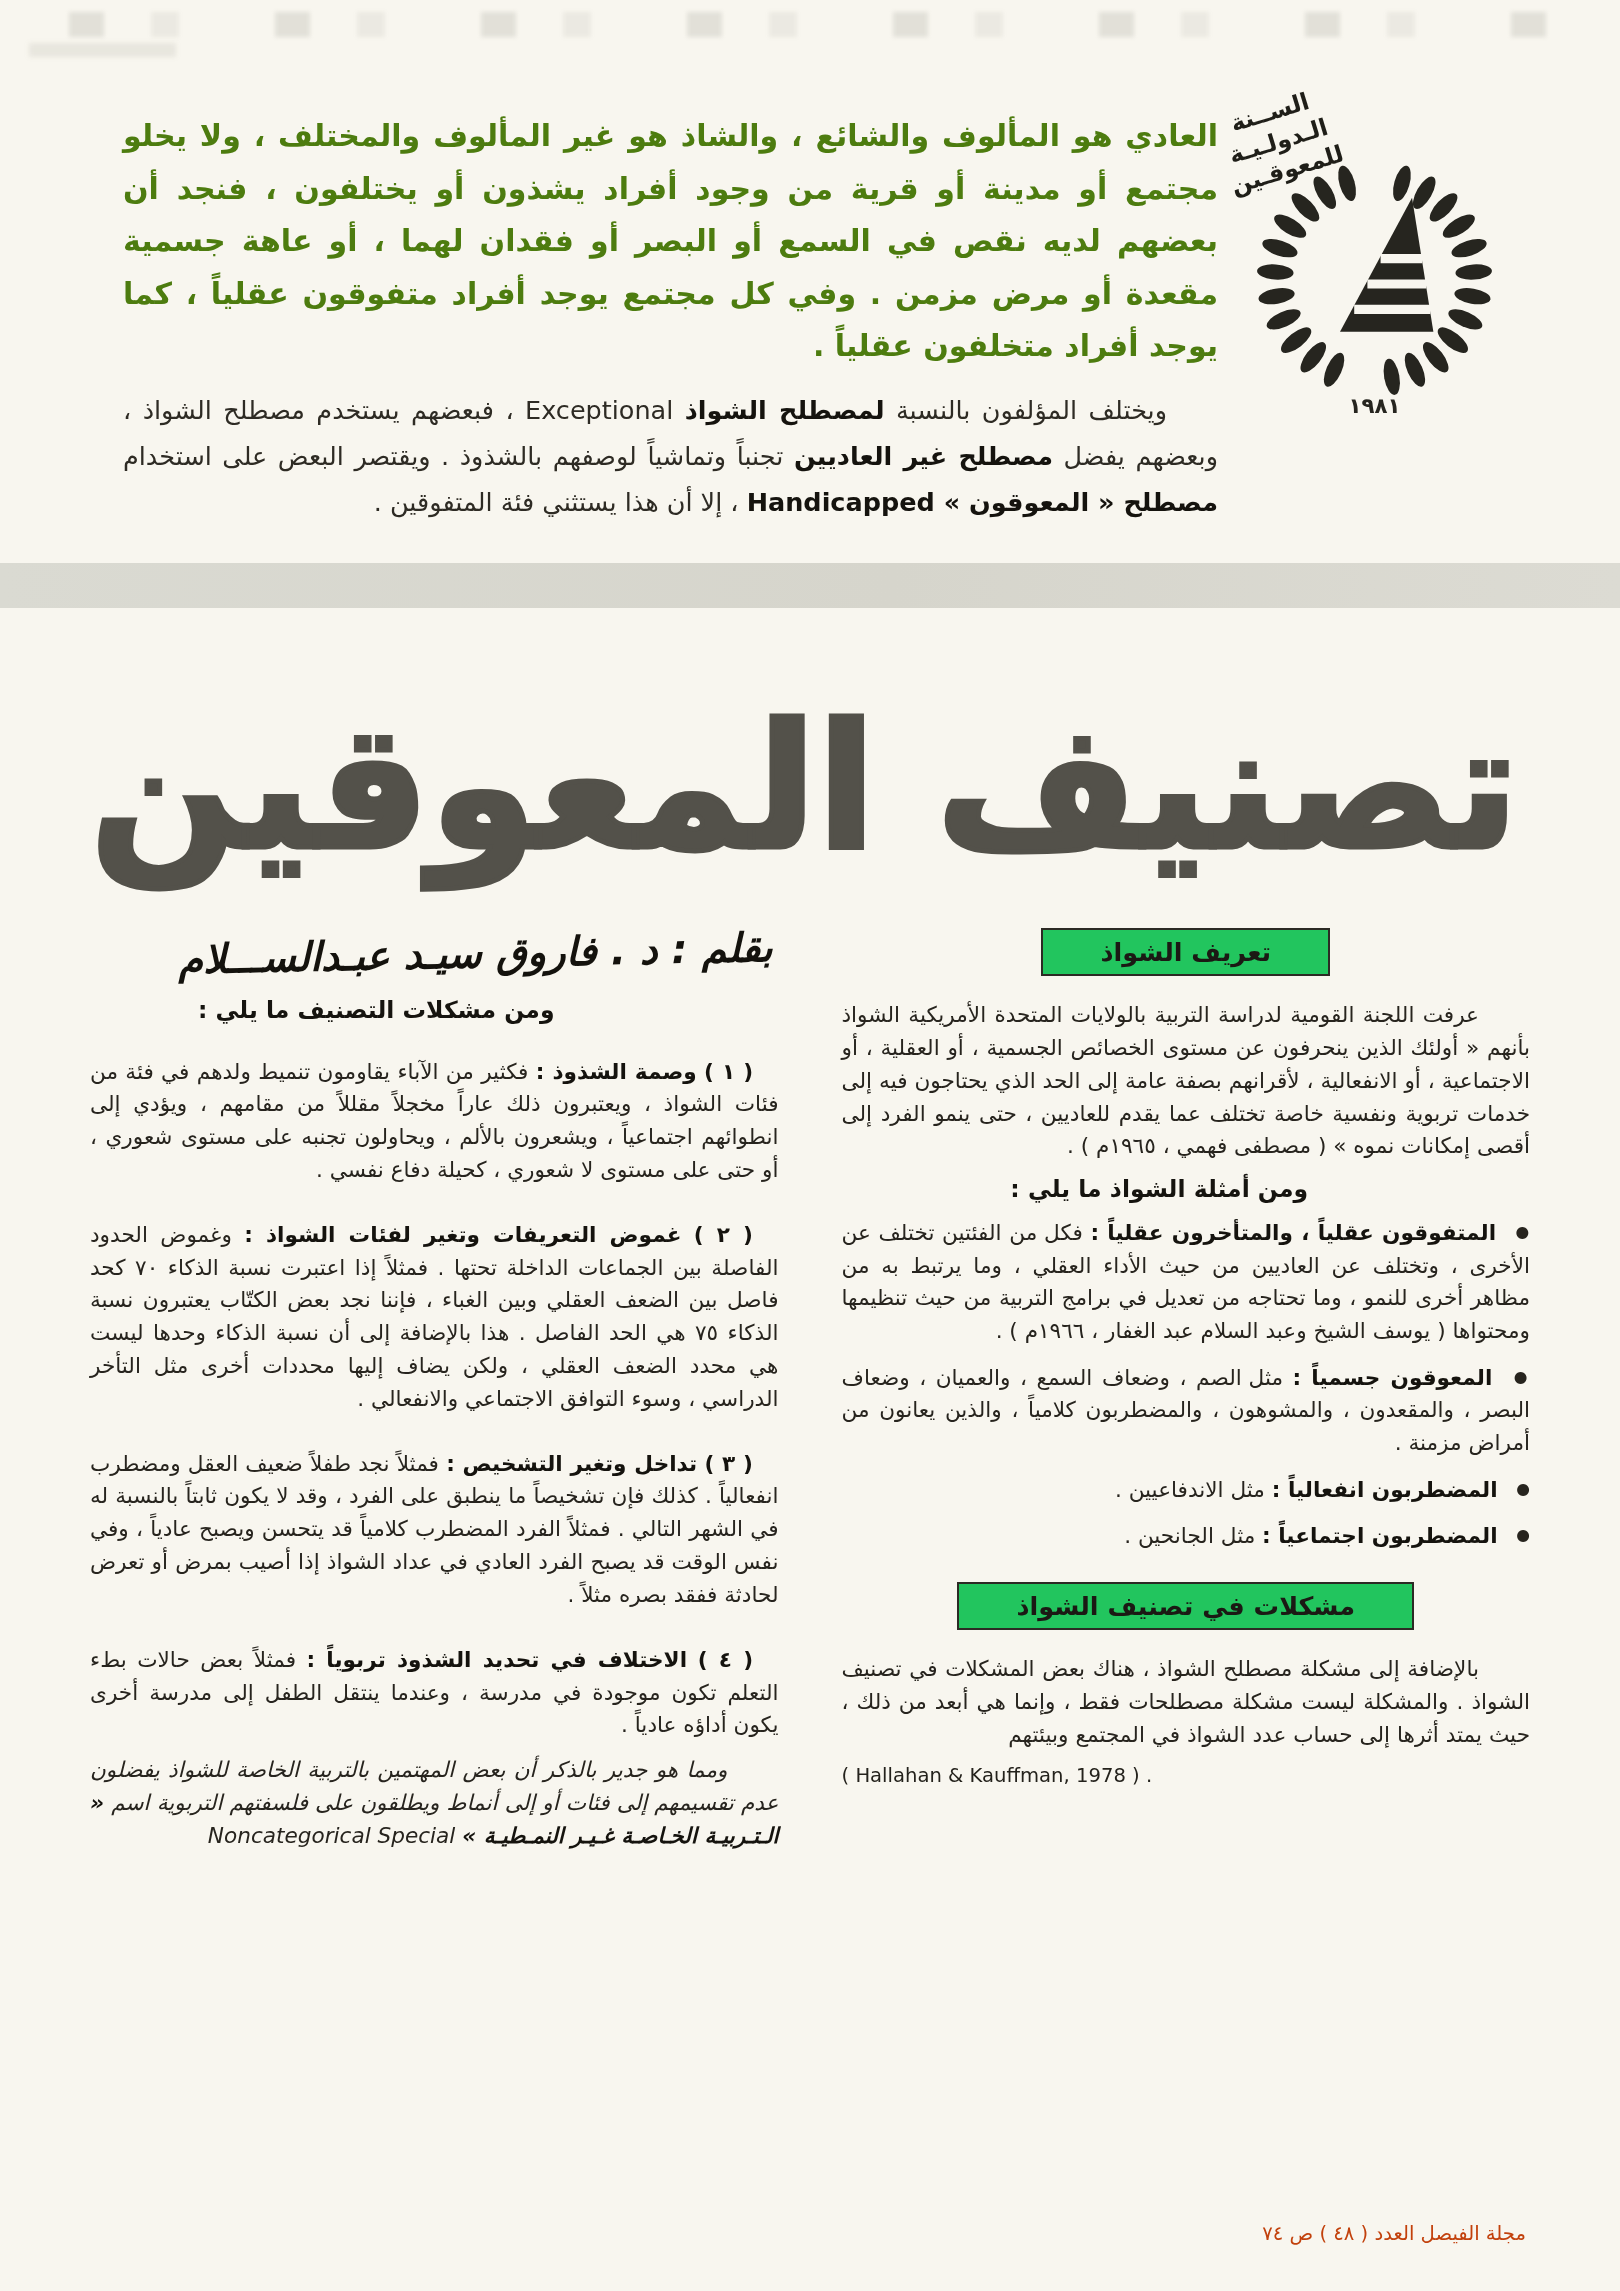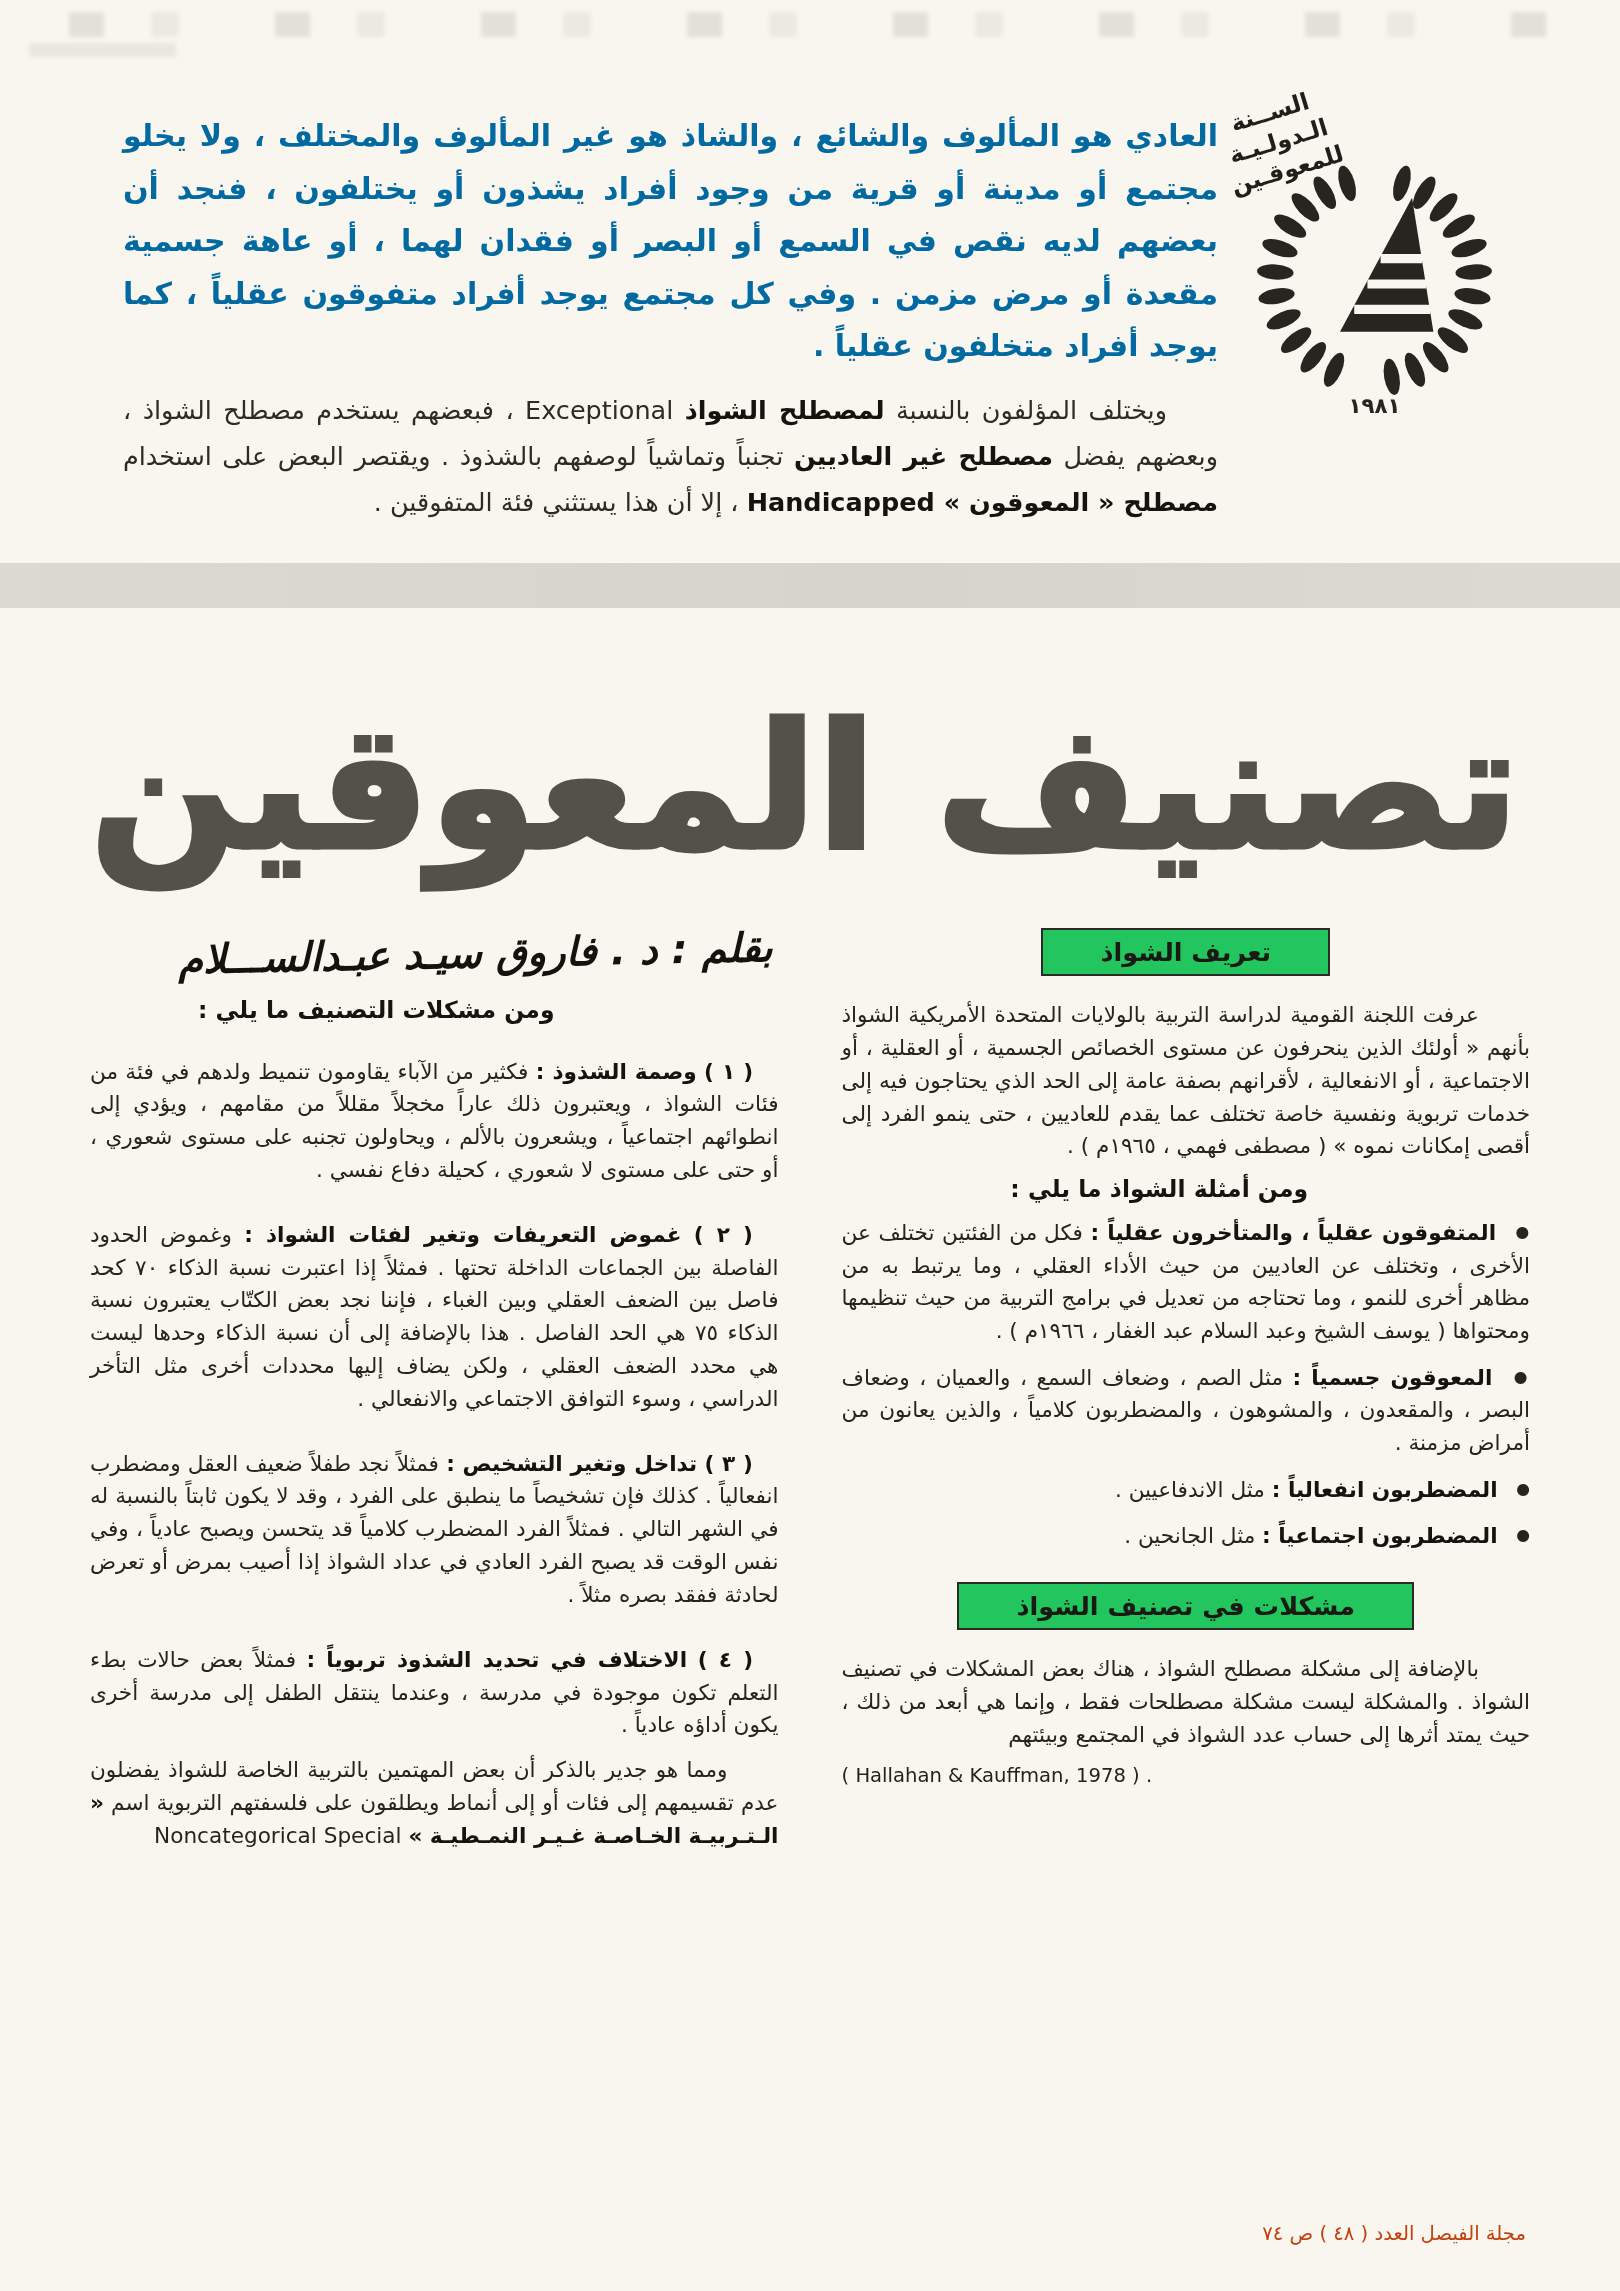--- a/index.html
+++ b/index.html
@@ -41,21 +41,21 @@
     transform: rotate(-17deg);
     font-weight: bold; font-size: 23.5px; line-height: 1.28;
     text-align: center; color: #1f1e18;
   }
   .logo-label span { display: block; }
 
   .intro { flex: 1; padding-left: 33px; }
   .intro-lead {
     margin: 0 0 15.7px;
     font-size: 30px; font-weight: bold; line-height: 1.75;
-    text-align: justify; color: #0369a1;
+    text-align: justify; color: #4d7c0f;
   }
   .intro-body {
     margin: 0 0 3.9px;
     font-size: 25.5px; line-height: 1.8;
     text-align: justify; color: #2e2b24;
   }
   .indent { text-indent: 51px; }
   .intro-body b, .body b { color: #15130e; }
 
   .band {
@@ -103,21 +103,21 @@
   .citation { direction: rtl; text-align: left; font-size: 19.6px; margin-top: 2px; }
 
   .byline {
     font-size: 40px; font-weight: bold; font-style: italic;
     margin: 0 0 25.5px; padding-right: 5.9px;
     transform: rotate(-1.2deg); transform-origin: right center;
     color: #14120d; white-space: nowrap;
   }
 
   .item { margin-bottom: 11.8px; text-indent: 25.5px; margin-top: 32px; }
-  .closing { margin-top: 5px; }
+  .closing { margin-top: 5px; font-style: italic; }
 
   .footer {
     position: absolute; bottom: 47px; right: 94px;
     font-size: 19.6px; color: #c2410c; direction: rtl;
   }
 </style>
 </head>
 <body>
 
 <div class="page">

